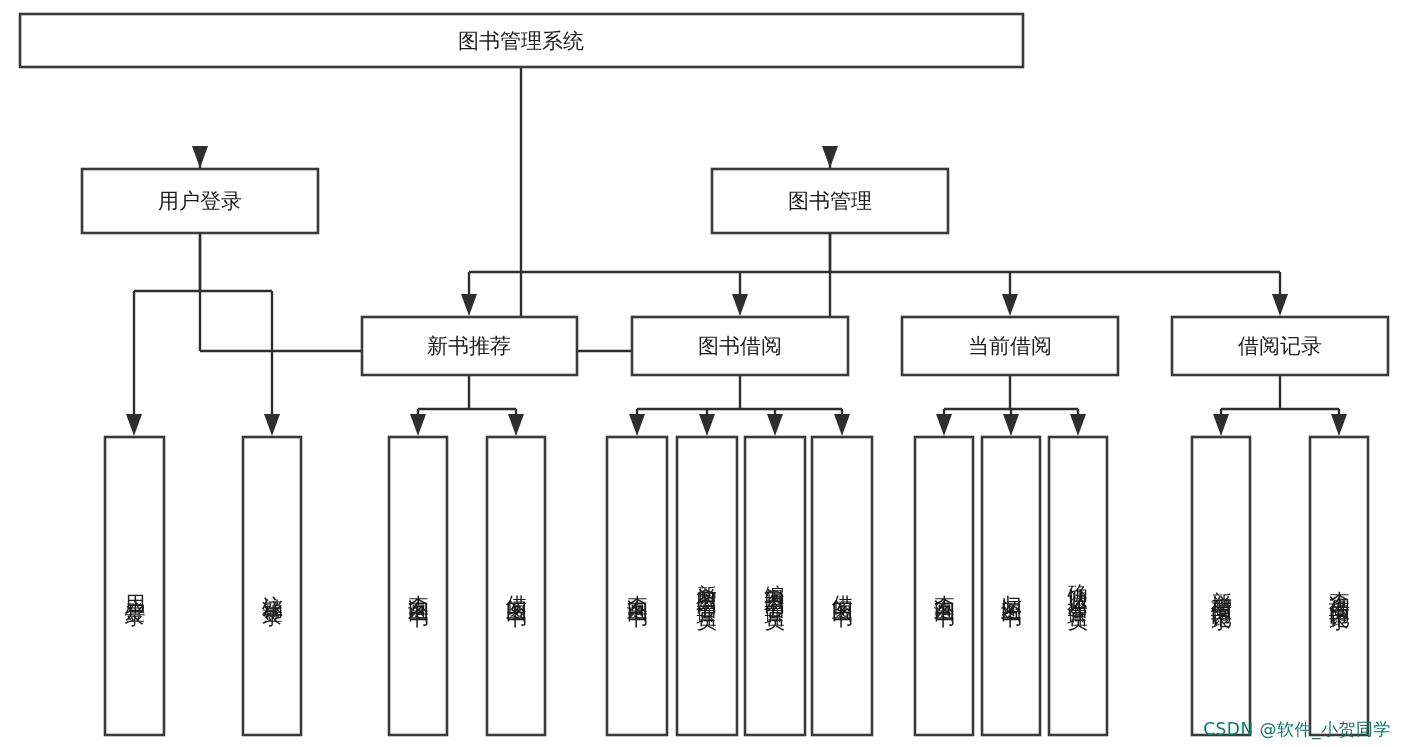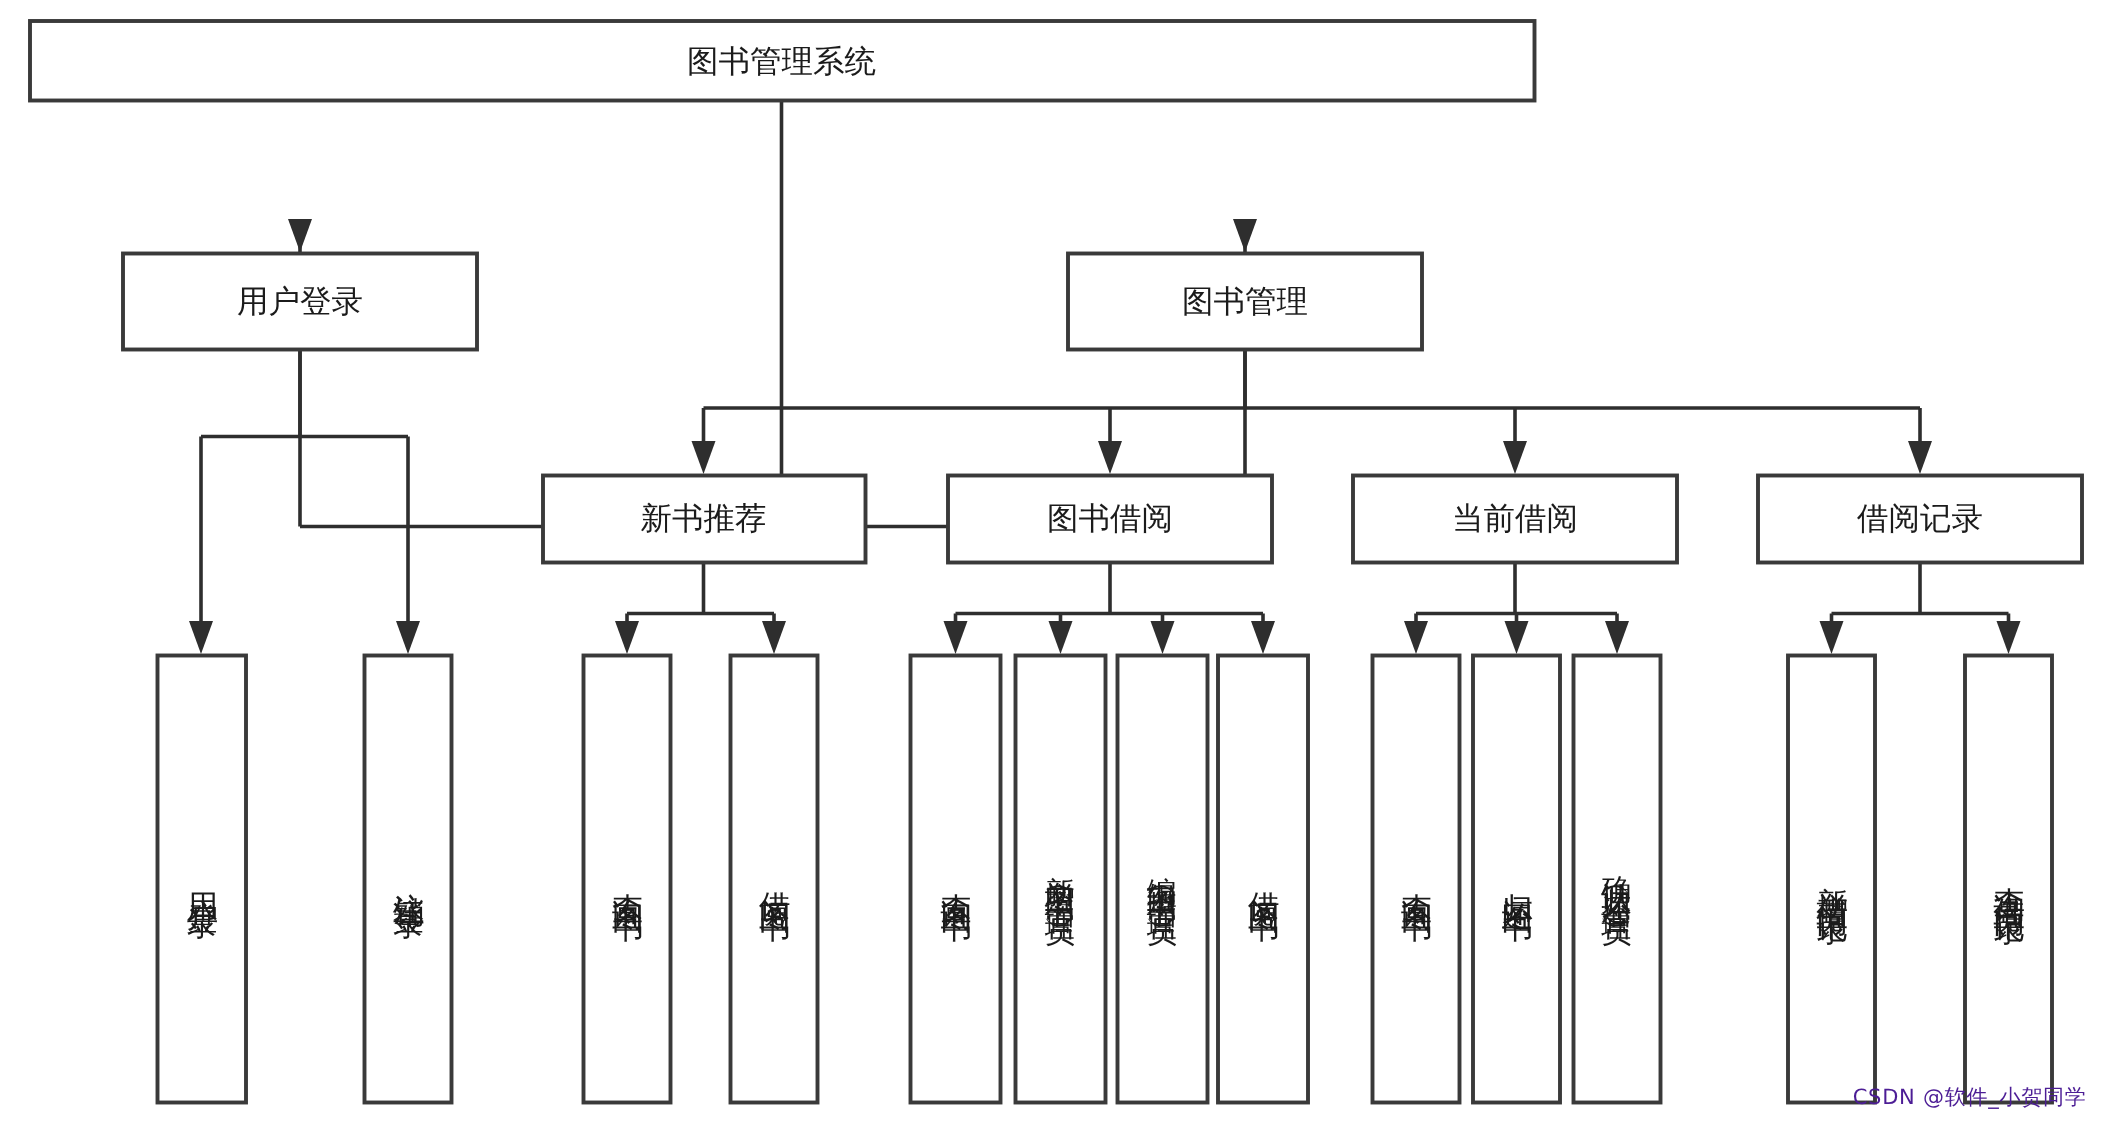--- a/index.html
+++ b/index.html
@@ -42,22 +42,22 @@
   }
   .arrow-head {
     fill: #2e2e2e;
     stroke: none;
   }
   .watermark {
     position: absolute;
     right: 14px;
     bottom: 6px;
     font-family: "DejaVu Sans", "Liberation Sans", sans-serif;
-    font-size: 14px;
-    color: #4c1d95;
+    font-size: 17px;
+    color: #0f766e;
     white-space: nowrap;
     letter-spacing: 0.5px;
   }
 </style>
 </head>
 <body>
 
 <svg id="diagram-root" viewBox="0 0 1405 747" xmlns="http://www.w3.org/2000/svg">
 
   <defs>

